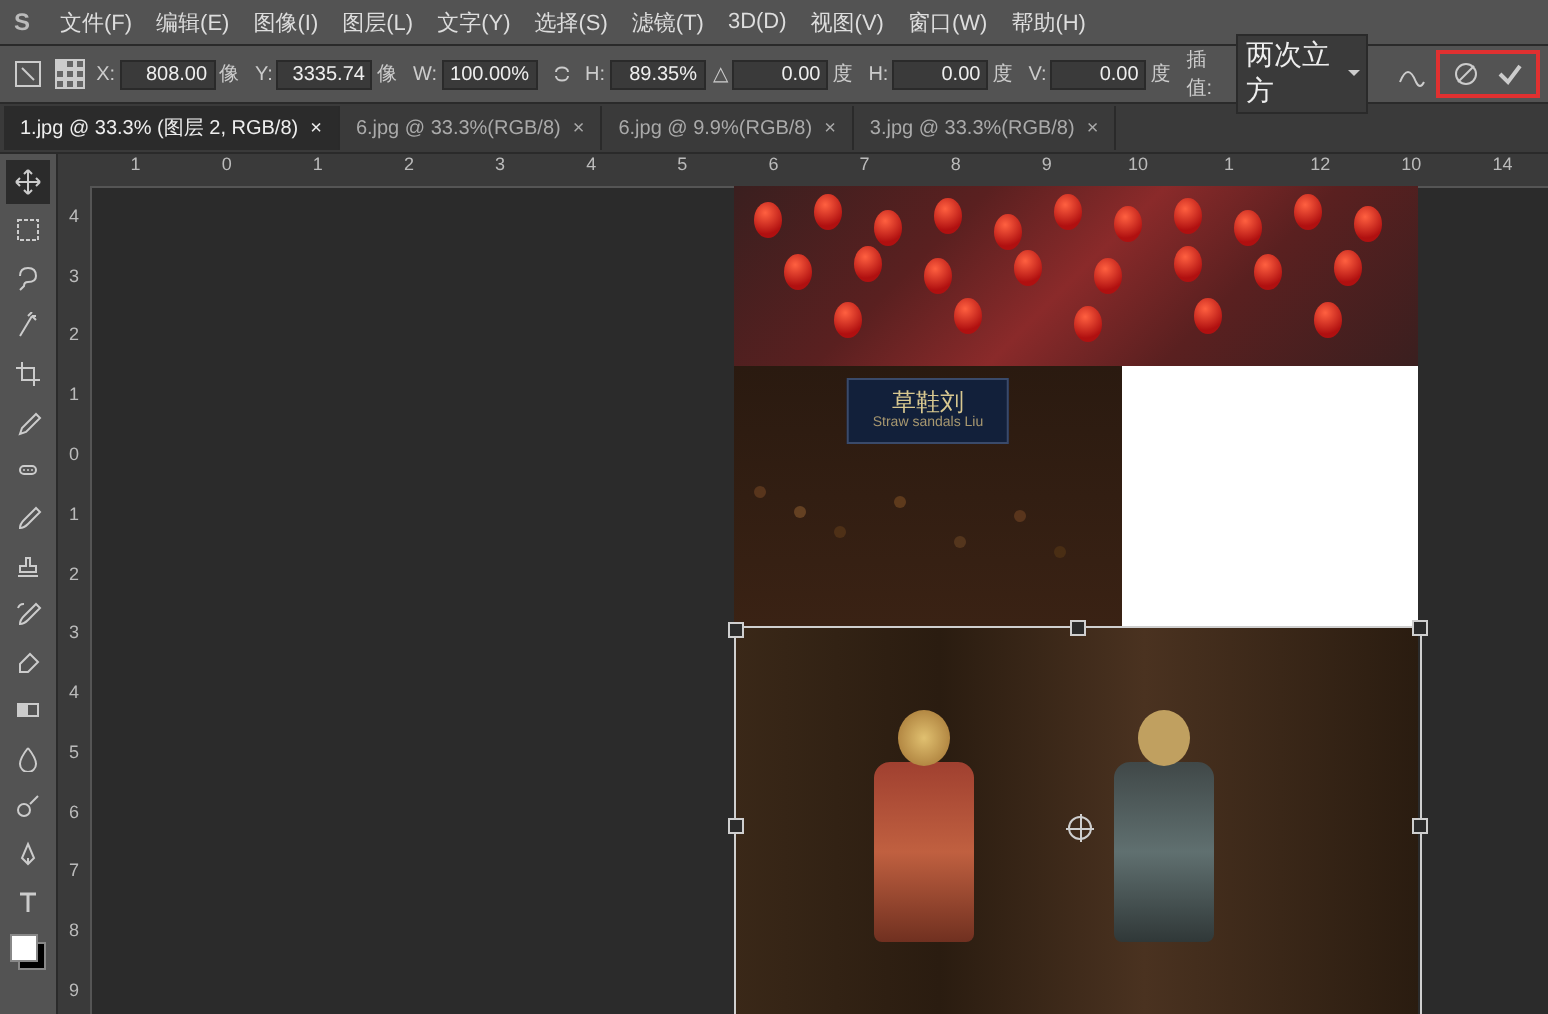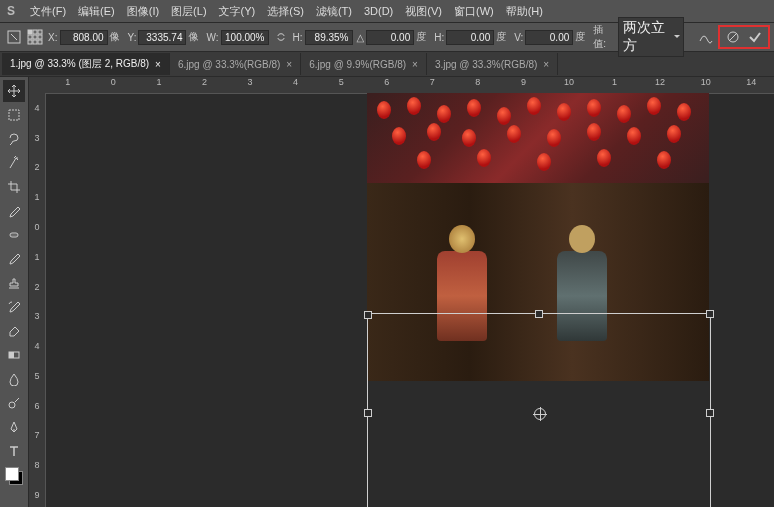--- a/index.html
+++ b/index.html
@@ -344,20 +344,38 @@
             <div class="lan" style="top:36px;left:180px"></div>
             <div class="lan" style="top:30px;left:220px"></div>
           <div class="lan" style="top:34px;left:260px"></div>
             <div class="lan" style="top:32px;left:300px"></div>
           <div class="lan" style="top:58px;left:50px"></div>
             <div class="lan" style="top:56px;left:110px"></div>
             <div class="lan" style="top:60px;left:170px"></div>
           <div class="lan" style="top:56px;left:230px"></div>
             <div class="lan" style="top:58px;left:290px"></div>
         </div>
+        <div class="photo p2">
+          <div class="p2a">
+            <div class="sign">
+              <span>草鞋刘</span>
+              <small>Straw sandals Liu</small>
+            </div>
+            <div class="clutter">
+                <span style="top:60px;left:10px;background:#a06030"></span>
+                <span style="top:70px;left:30px;background:#c08040"></span>
+                <span style="top:80px;left:50px;background:#805020"></span>
+                <span style="top:65px;left:80px;background:#b07030"></span>
+                <span style="top:85px;left:110px;background:#906030"></span>
+                <span style="top:72px;left:140px;background:#a06030"></span>
+                <span style="top:90px;left:160px;background:#704818"></span>
+              </div>
+          </div>
+          <div class="p2b"></div>
+        </div>
         <div class="photo p3">
           <div class="fig fig1">
               <div class="fig-body"></div>
               <div class="fig-head"></div>
             </div>
           <div class="fig fig2">
               <div class="fig-body"></div>
               <div class="fig-head"></div>
             </div>
         </div>

